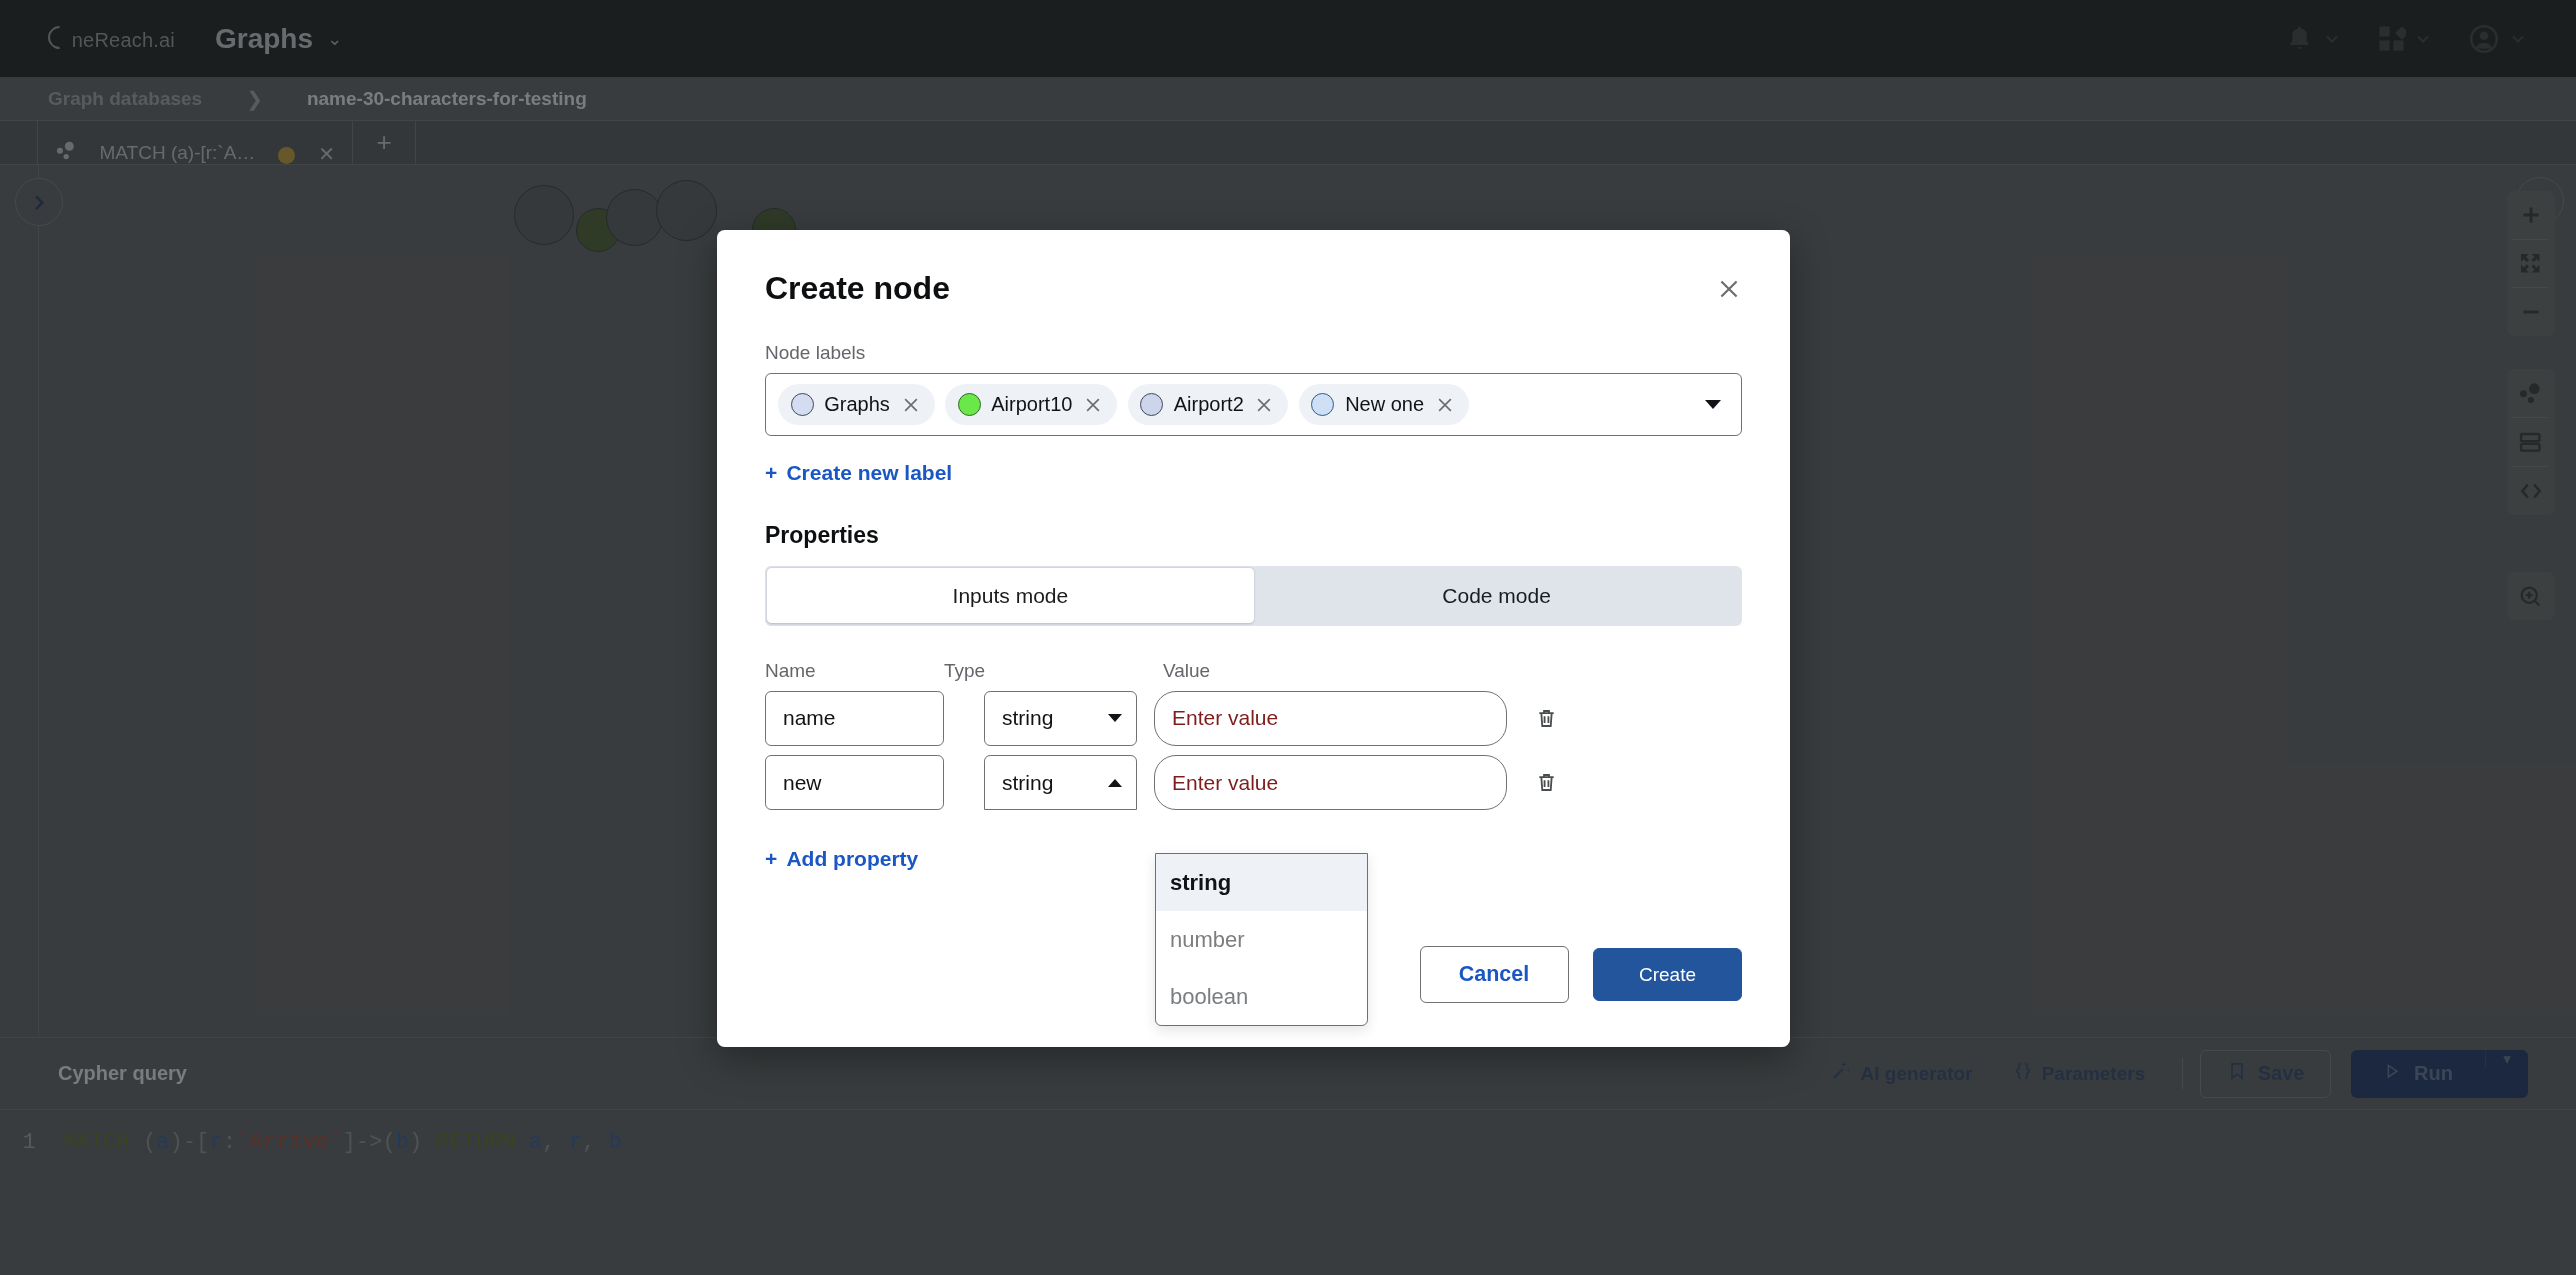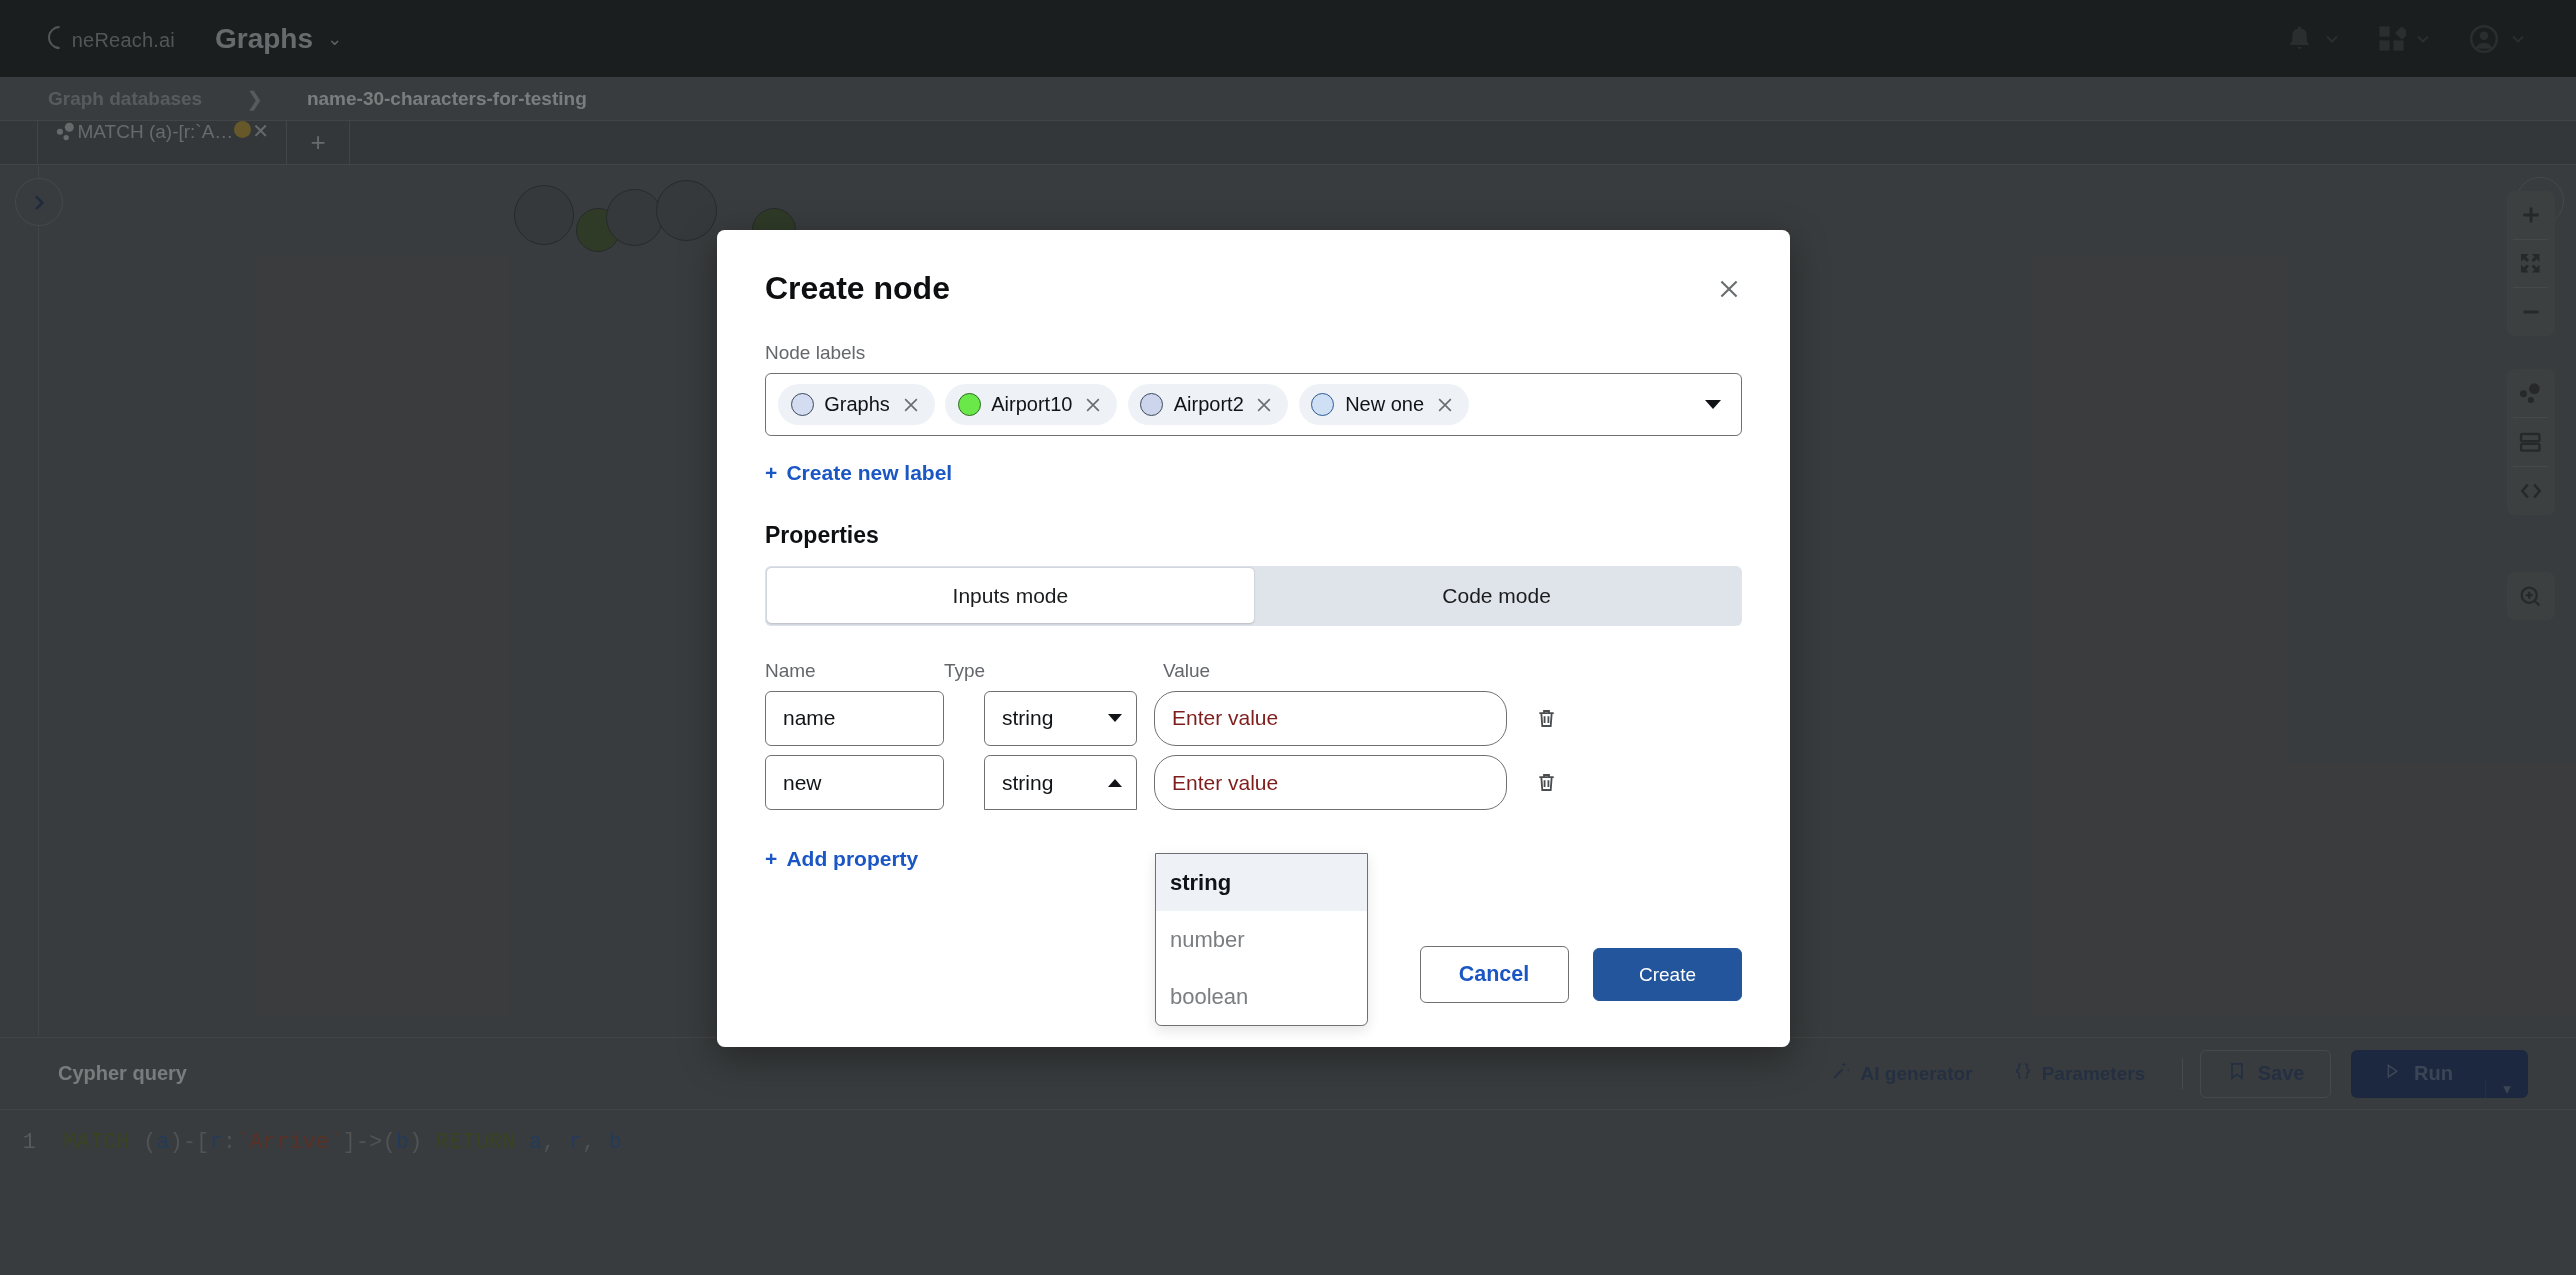--- a/index.html
+++ b/index.html
@@ -68,21 +68,21 @@
   
   .tabstrip {
     position: absolute; top: 121px; left: 0;
     width: 2576px; height: 44px;
     background: #434648;
     display: flex; align-items: stretch;
     border-bottom: 0.8px solid #56595b;
   }
   .tab-spacer { width: 38px; border-right: 0.8px solid #56595b; }
   .query-tab {
-    display: flex; align-items: flex-start; gap: 1px;
+    display: flex; align-items: flex-end; gap: 23px;
     padding: 0 17px; border-right: 0.8px solid #56595b;
     background: #434648;
   }
   .query-tab .tab-label {
     font-size: 19px; color: #8b8e90; white-space: nowrap;
   }
   .tab-dot {
     width: 17px; height: 17px; border-radius: 50%;
     background: #8a7430;
   }
@@ -155,21 +155,21 @@
   }
   .vsep { width: 0.8px; height: 31px; background: #5e6163; margin: 0 17px; }
   .btn-save {
     display: flex; align-items: center; gap: 10.7px;
     height: 48px; padding: 0 26px;
     border: 0.8px solid #5e6163; border-radius: 6.1px;
     font-size: 20px; color: #2b3a55; font-weight: 600;
     background: transparent;
   }
   .btn-run-wrap {
-    display: flex; align-items: flex-end; margin-left: 20px;
+    display: flex; align-items: flex-start; margin-left: 20px;
     border-radius: 6.1px; overflow: hidden; background: #1f3052;
   }
   .btn-run {
     display: flex; align-items: center; gap: 12.3px;
     height: 48px; padding: 0 32px;
     font-size: 20px; color: #4e5a70; font-weight: 600;
   }
   .btn-run-caret {
     width: 43px; display: flex; align-items: center; justify-content: center;
     border-left: 0.8px solid #2a3b5d; color: #4e5a70; font-size: 15.3px;

